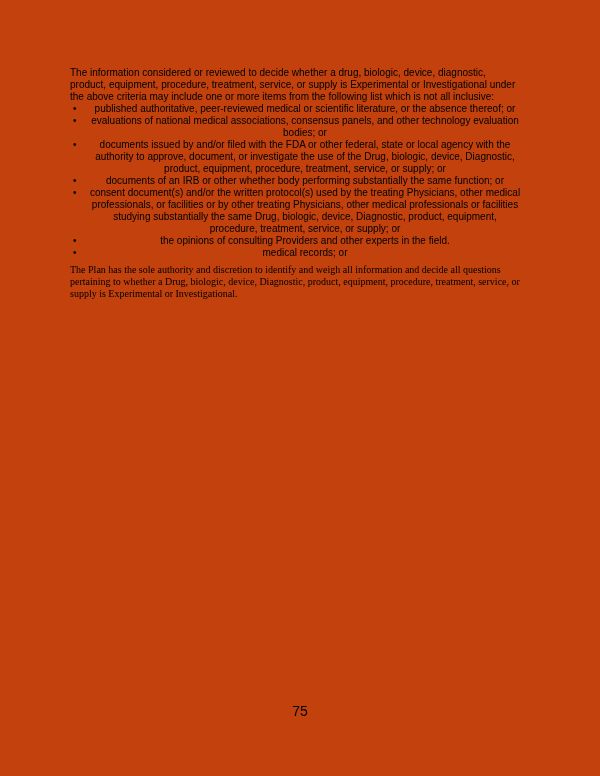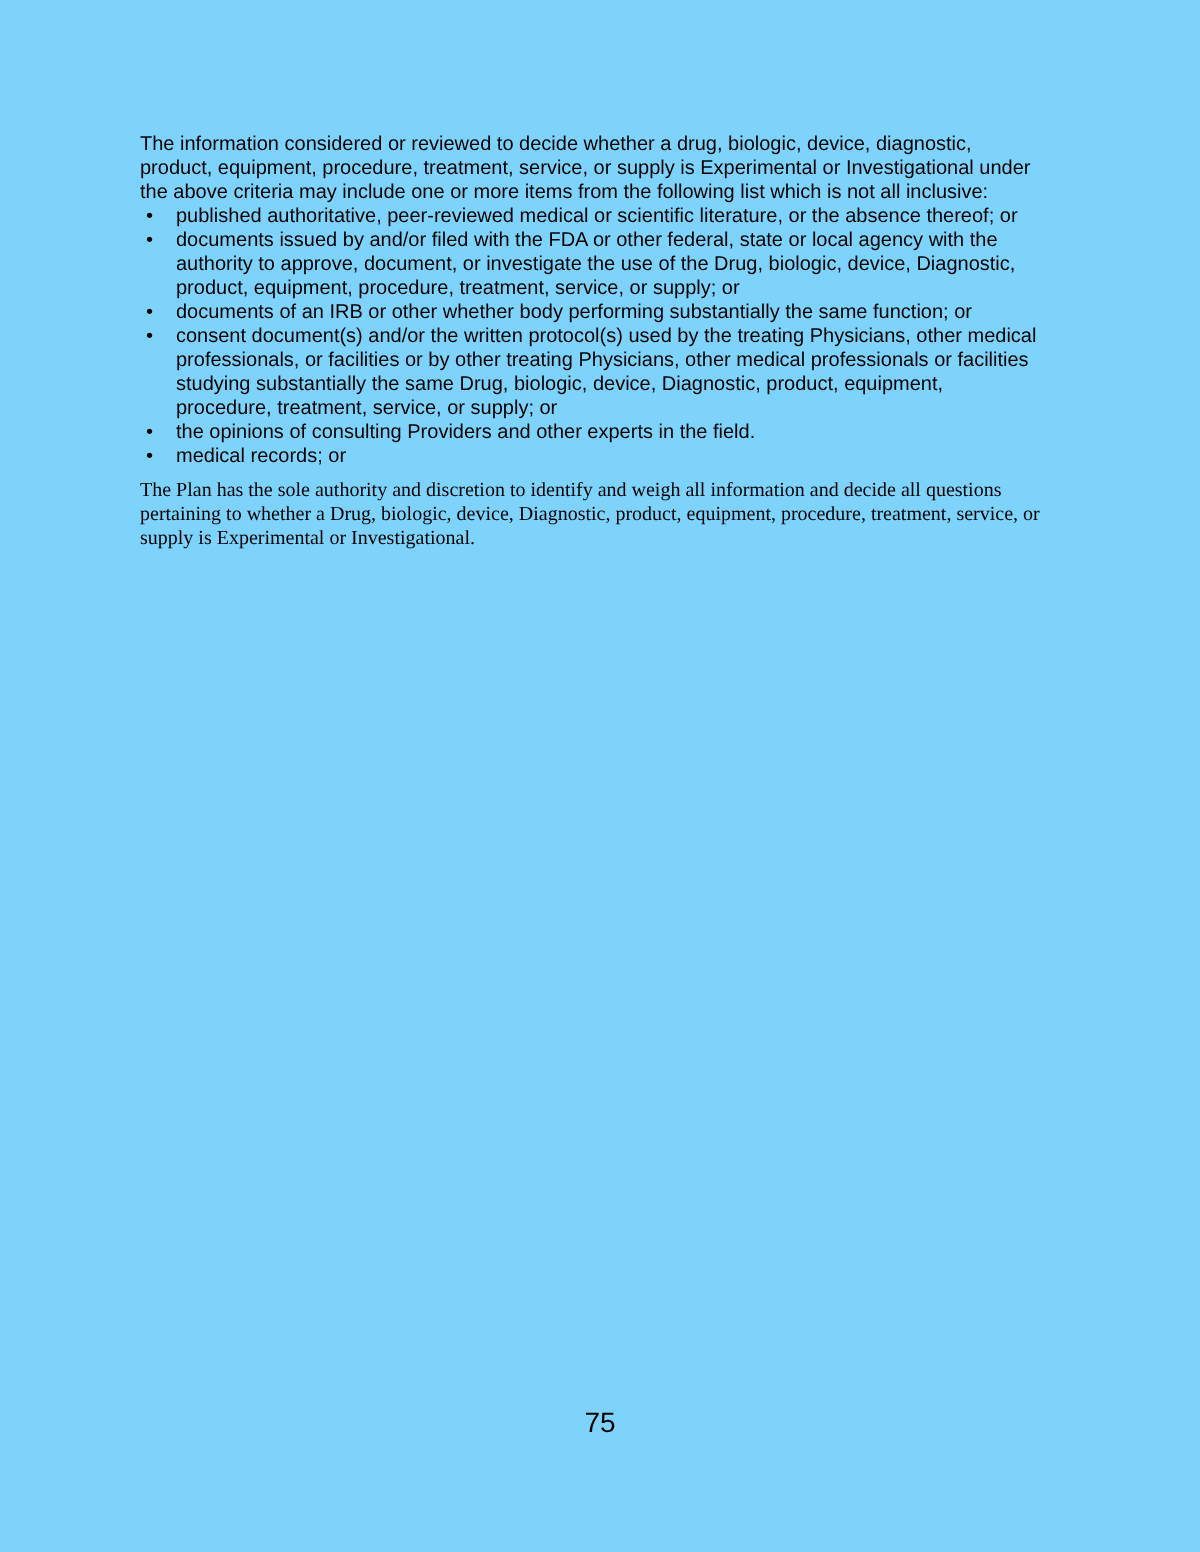--- a/index.html
+++ b/index.html
@@ -5,40 +5,41 @@
   html, body {
     margin: 0;
     padding: 0;
     background: #e8e8e8;
   }
   .page {
     position: relative;
     width: 600px;
     height: 776px;
     margin: 0 auto;
-    background: #7dd3fc;
+    background: #c2410c;
     color: #000000;
     font-family: "Liberation Sans", sans-serif;
     font-size: 10px;
     line-height: 12px;
     overflow: hidden;
   }
   .content {
     position: absolute;
     top: 67px;
     left: 70px;
     width: 452px;
   }
   .content p {
     margin: 0;
   }
   ul.criteria {
     margin: 0;
     padding: 0;
     list-style: none;
+    text-align: center;
   }
   ul.criteria li {
     position: relative;
     padding-left: 18px;
   }
   ul.criteria li::before {
     content: "\2022";
     position: absolute;
     left: 3px;
     top: 0;
@@ -57,20 +58,21 @@
   }
 </style>
 </head>
 <body>
 
 <div class="page">
   <div class="content">
     <p>The information considered or reviewed to decide whether a drug, biologic, device, diagnostic, product, equipment, procedure, treatment, service, or supply is Experimental or Investigational under the above criteria may include one or more items from the following list which is not all inclusive:</p>
     <ul class="criteria">
         <li>published authoritative, peer-reviewed medical or scientific literature, or the absence thereof; or</li>
+        <li>evaluations of national medical associations, consensus panels, and other technology evaluation bodies; or</li>
         <li>documents issued by and/or filed with the FDA or other federal, state or local agency with the authority to approve, document, or investigate the use of the Drug, biologic, device, Diagnostic, product, equipment, procedure, treatment, service, or supply; or</li>
         <li>documents of an IRB or other whether body performing substantially the same function; or</li>
         <li>consent document(s) and/or the written protocol(s) used by the treating Physicians, other medical professionals, or facilities or by other treating Physicians, other medical professionals or facilities studying substantially the same Drug, biologic, device, Diagnostic, product, equipment, procedure, treatment, service, or supply; or</li>
         <li>the opinions of consulting Providers and other experts in the field.</li>
         <li>medical records; or</li>
       </ul>
     <p class="closing">The Plan has the sole authority and discretion to identify and weigh all information and decide all questions pertaining to whether a Drug, biologic, device, Diagnostic, product, equipment, procedure, treatment, service, or supply is Experimental or Investigational.</p>
   </div>
   <div class="page-number">75</div>
 </div>

